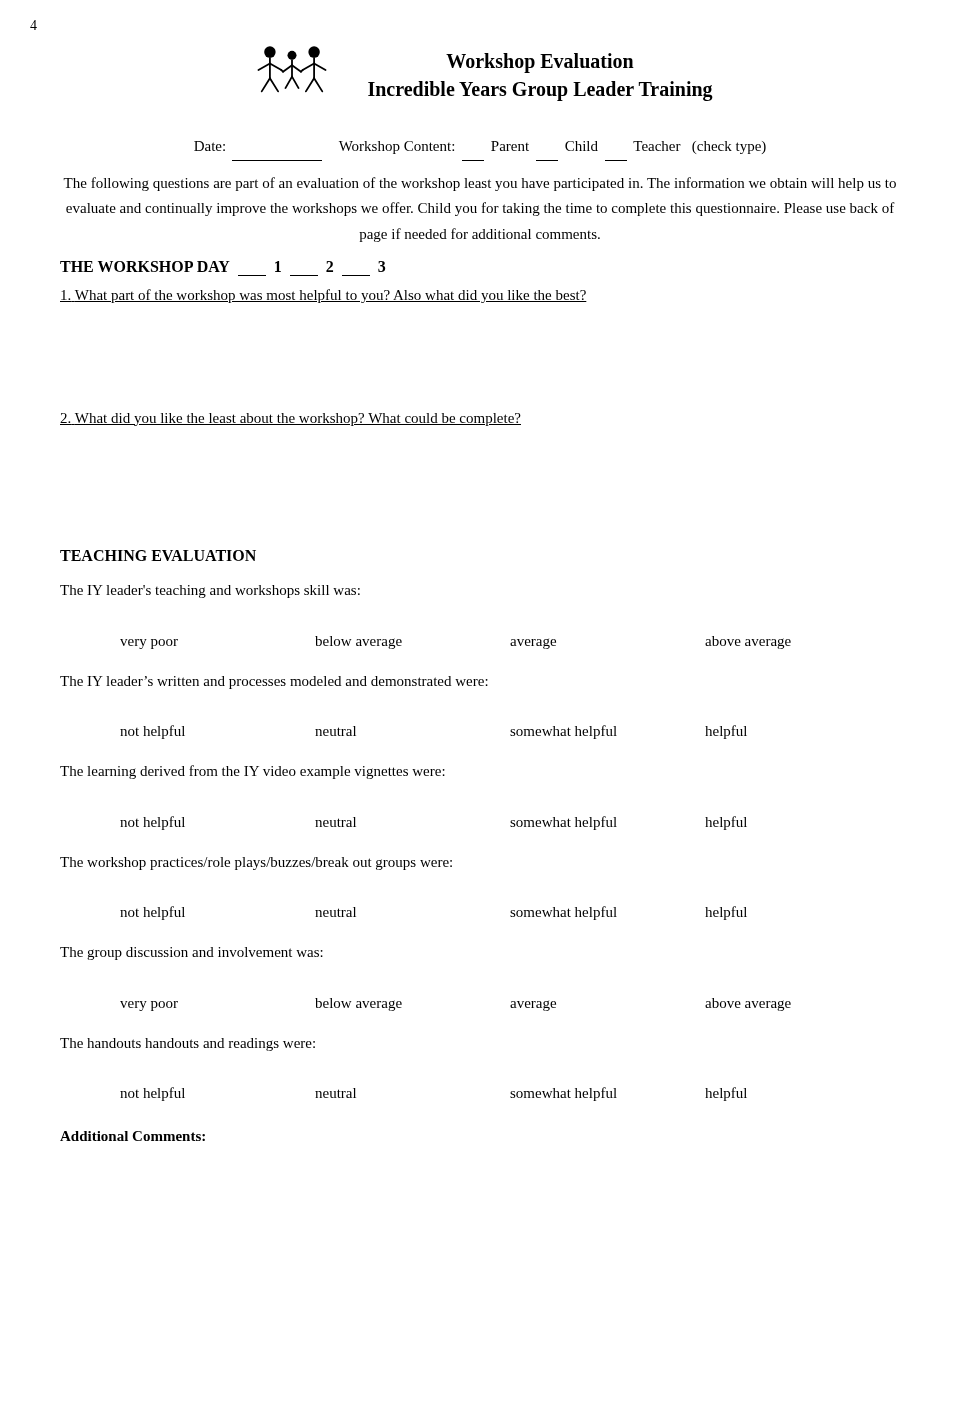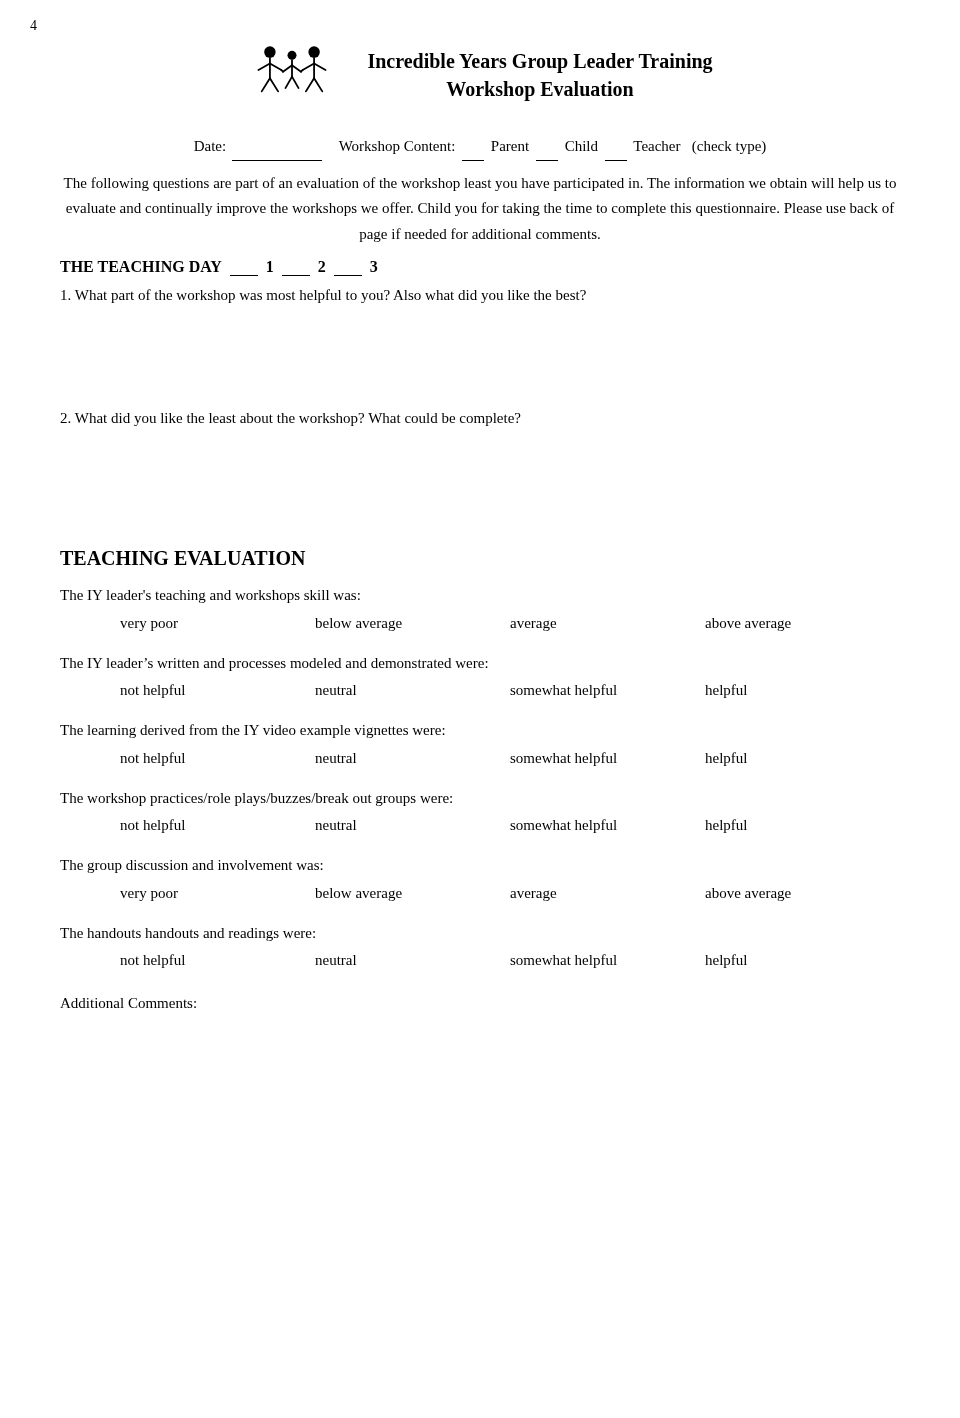--- a/index.html
+++ b/index.html
@@ -59,53 +59,55 @@
 
     .underline-field {
       display: inline-block;
       border-bottom: 1px solid #000;
       min-width: 90px;
       margin: 0 2px;
     }
 
     .section-title {
       font-weight: bold;
-      font-size: 20px;
+      font-size: 16px;
       margin: 18px 0 6px 0;
       font-family: Liberation Serif, serif;
     }
 
     .question-text {
       margin-bottom: 4px;
       line-height: 1.5;
+      text-decoration: underline;
     }
 
     .blank-space {
       height: 48px;
     }
 
     .rating-row {
       display: flex;
       align-items: center;
       padding: 6px 0 6px 60px;
       gap: 0;
     }
 
     .rating-item {
       flex: 1;
       font-size: 15px;
+      margin-top: 23px;
     }
 
     .eval-statement {
       margin: 14px 0 2px 0;
       line-height: 1.5;
     }
 
     .bold-label {
-      font-weight: normal;
+      font-weight: bold;
     }
 
     .workshop-day-line {
       display: flex;
       align-items: center;
       gap: 6px;
       font-size: 16px;
       font-weight: bold;
       margin: 10px 0 8px 0;
     }
@@ -152,22 +154,22 @@
     <line x1="82" y1="26" x2="68" y2="34"></line>
     <line x1="82" y1="26" x2="96" y2="34"></line>
     <line x1="82" y1="44" x2="72" y2="60"></line>
     <line x1="82" y1="44" x2="92" y2="60"></line>
 
     <line x1="42" y1="34" x2="44" y2="36"></line>
     <line x1="66" y1="36" x2="68" y2="34"></line>
   </svg>
 
   <div class="header-text">
+    <div class="header-title">Workshop Evaluation</div>
     <div class="header-title">Incredible Years Group Leader Training</div>
-    <div class="header-title">Workshop Evaluation</div>
   </div>
 </div>
 
 <div class="info-block">
   <span>Date:</span>
   <span class="underline-field">&nbsp;</span>
   &nbsp;&nbsp;
   <span>Workshop Content:</span>
   <span class="check-blank-short">&nbsp;</span>
   <span>Parent</span>
@@ -179,21 +181,21 @@
   <span>(check type)</span>
 </div>
 
 <div class="info-block">
   <span>The following questions are part of an evaluation of the workshop least you have participated in.</span>
   <span>The information we obtain will help us to evaluate and continually improve the workshops we offer. Child you for taking the time to complete this questionnaire.</span>
   <span>Please use back of page if needed for additional comments.</span>
 </div>
 
 <div class="workshop-day-line">
-  <span>THE TEACHING DAY</span>
+  <span>THE WORKSHOP DAY</span>
   <span class="check-blank">&nbsp;</span>
   <span>1</span>
   <span class="check-blank">&nbsp;</span>
   <span>2</span>
   <span class="check-blank">&nbsp;</span>
   <span>3</span>
 </div>
 
 <div class="question-text">
   <span>1.</span>

